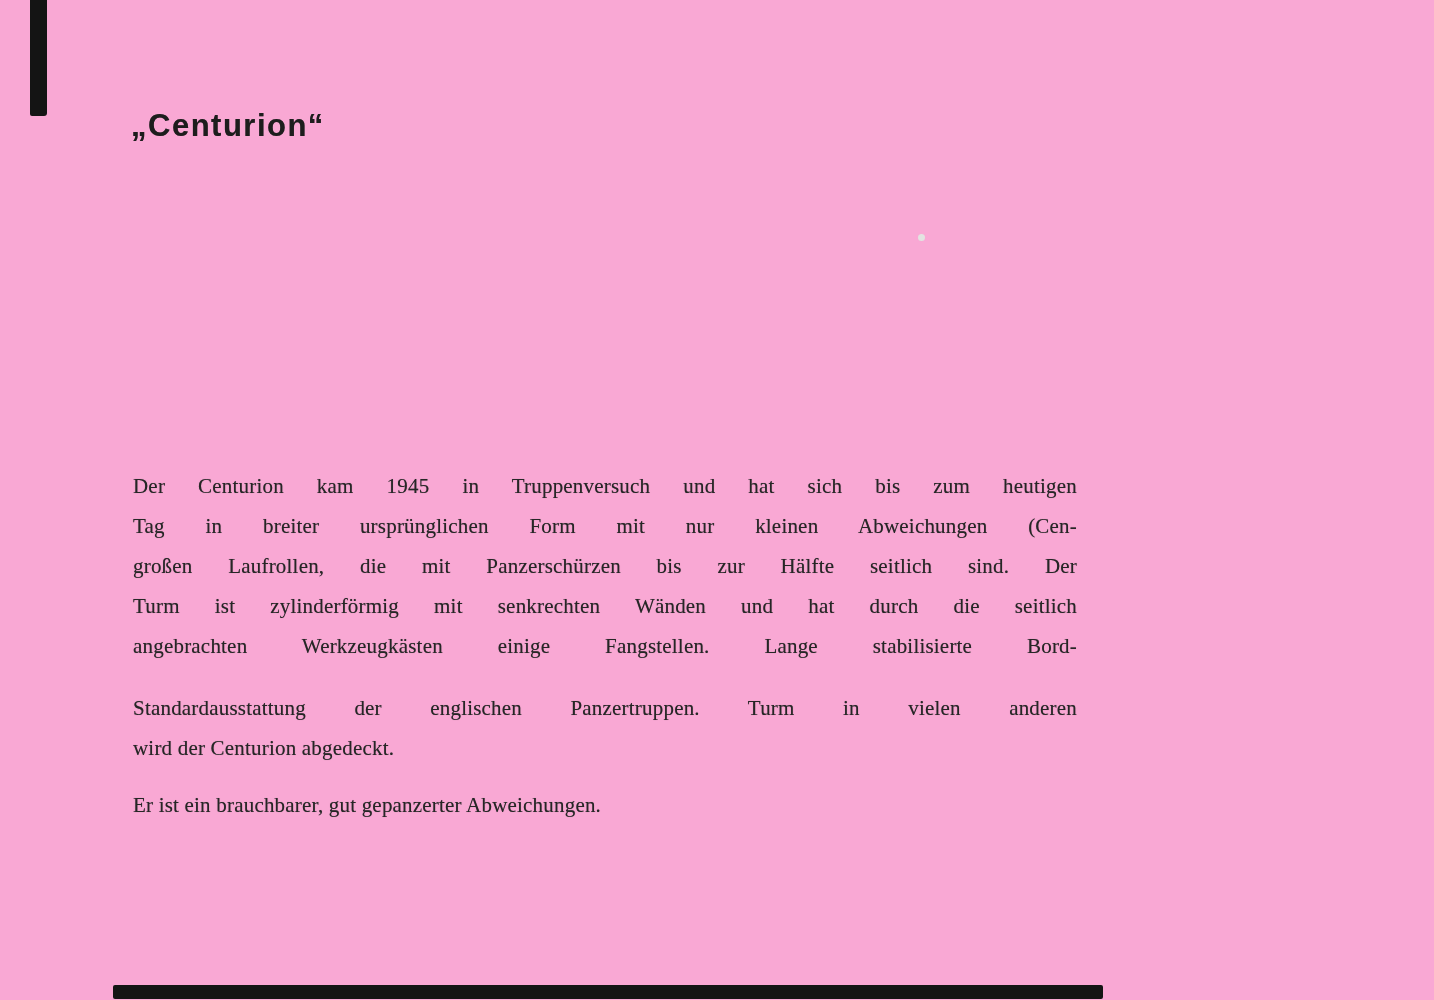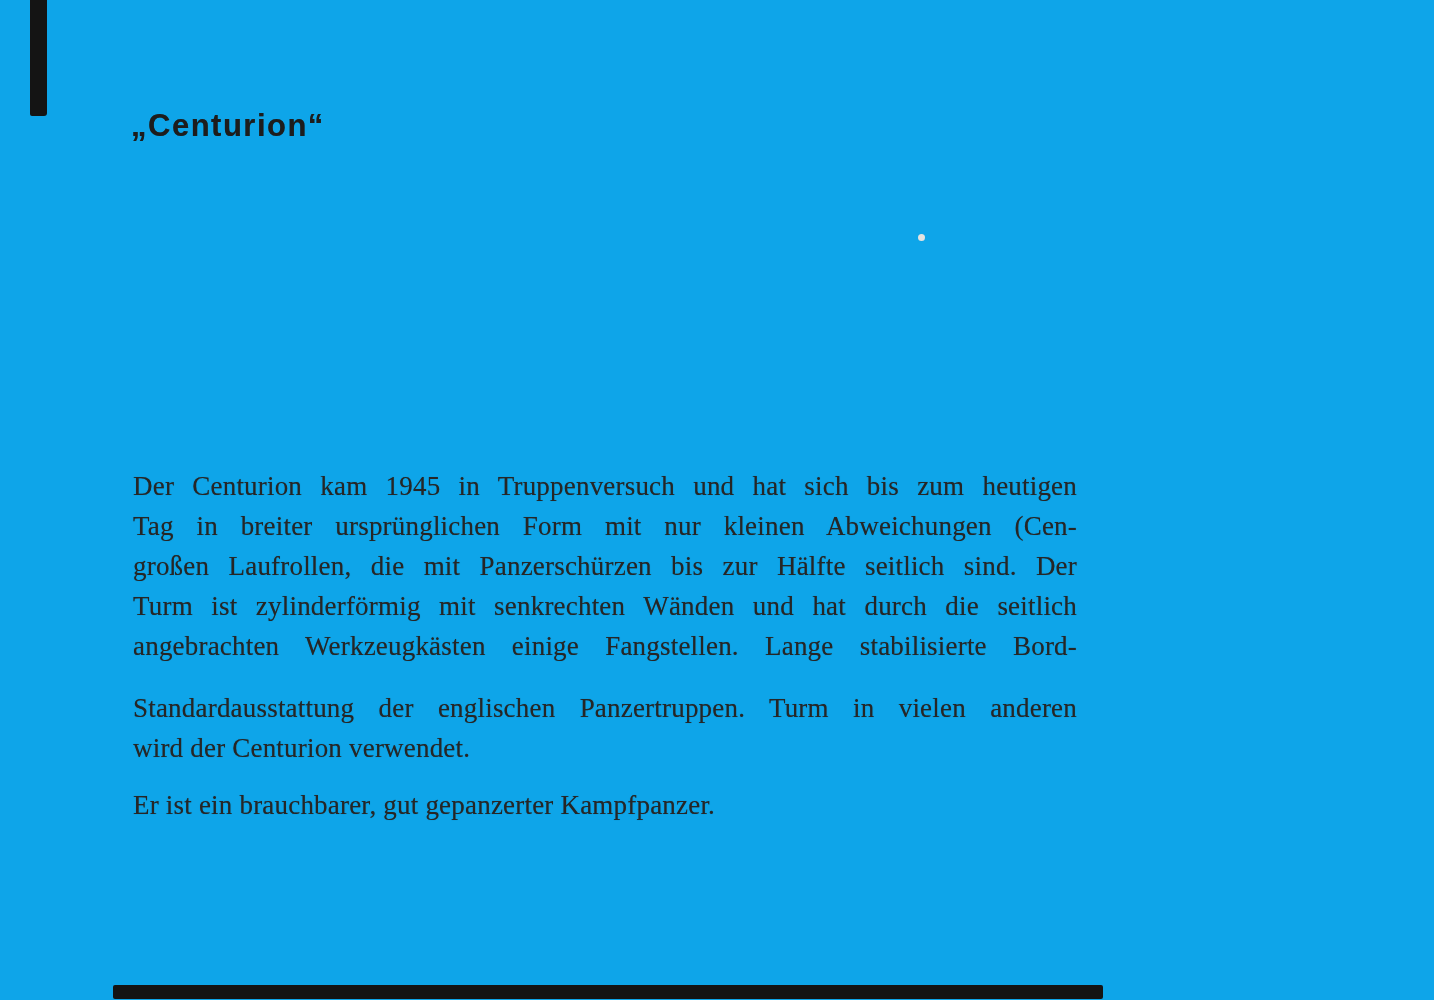--- a/index.html
+++ b/index.html
@@ -32,21 +32,21 @@
     letter-spacing: 1.5px;
     color: #1d1d1d;
     text-shadow: 0 0 0.6px rgba(25,25,25,0.55);
   }
   
   .body-text {
     position: absolute;
     left: 133px;
     top: 466px;
     width: 944px;
-    font-size: 27px;
+    font-size: 21px;
     line-height: 40px;
     letter-spacing: 0.2px;
     color: #262626;
     text-shadow: 0 0 0.7px rgba(30,30,30,0.45);
   }
   .para { margin: 0; }
   .para:nth-child(2) { margin-top: 22px; }
   .para:nth-child(3) { margin-top: 17px; }
   .line {
     text-align: justify;
@@ -81,34 +81,34 @@
     top: 234px;
     width: 7px;
     height: 7px;
     border-radius: 50%;
     background: #e3e3e1;
   }
 </style>
 </head>
 <body>
 
-<div class="page" style="background: #0ea5e9;">
+<div class="page" style="background: #f9a8d4;">
   <div class="mark mark-left" style="background: rgb(20, 20, 20);"></div>
   <div class="speck"></div>
   <h1 class="title" style="color: rgb(29, 29, 29);">„Centurion“</h1>
   <div class="body-text" style="color: rgb(38, 38, 38);">
       <div class="para">
         <div class="line">Der Centurion kam 1945 in Truppenversuch und hat sich bis zum heutigen</div>
         <div class="line">Tag in breiter ursprünglichen Form mit nur kleinen Abweichungen (Cen-</div>
         <div class="line">großen Laufrollen, die mit Panzerschürzen bis zur Hälfte seitlich sind. Der</div>
         <div class="line">Turm ist zylinderförmig mit senkrechten Wänden und hat durch die seitlich</div>
         <div class="line">angebrachten Werkzeugkästen einige Fangstellen. Lange stabilisierte Bord-</div>
       </div>
       <div class="para">
         <div class="line">Standardausstattung der englischen Panzertruppen. Turm in vielen anderen</div>
-        <div class="line last">wird der Centurion verwendet.</div>
+        <div class="line last">wird der Centurion abgedeckt.</div>
       </div>
       <div class="para">
-        <div class="line last">Er ist ein brauchbarer, gut gepanzerter Kampfpanzer.</div>
+        <div class="line last">Er ist ein brauchbarer, gut gepanzerter Abweichungen.</div>
       </div>
     </div>
   <div class="mark mark-bottom" style="background: rgb(20, 20, 20);"></div>
 </div>
 
 </body></html>

